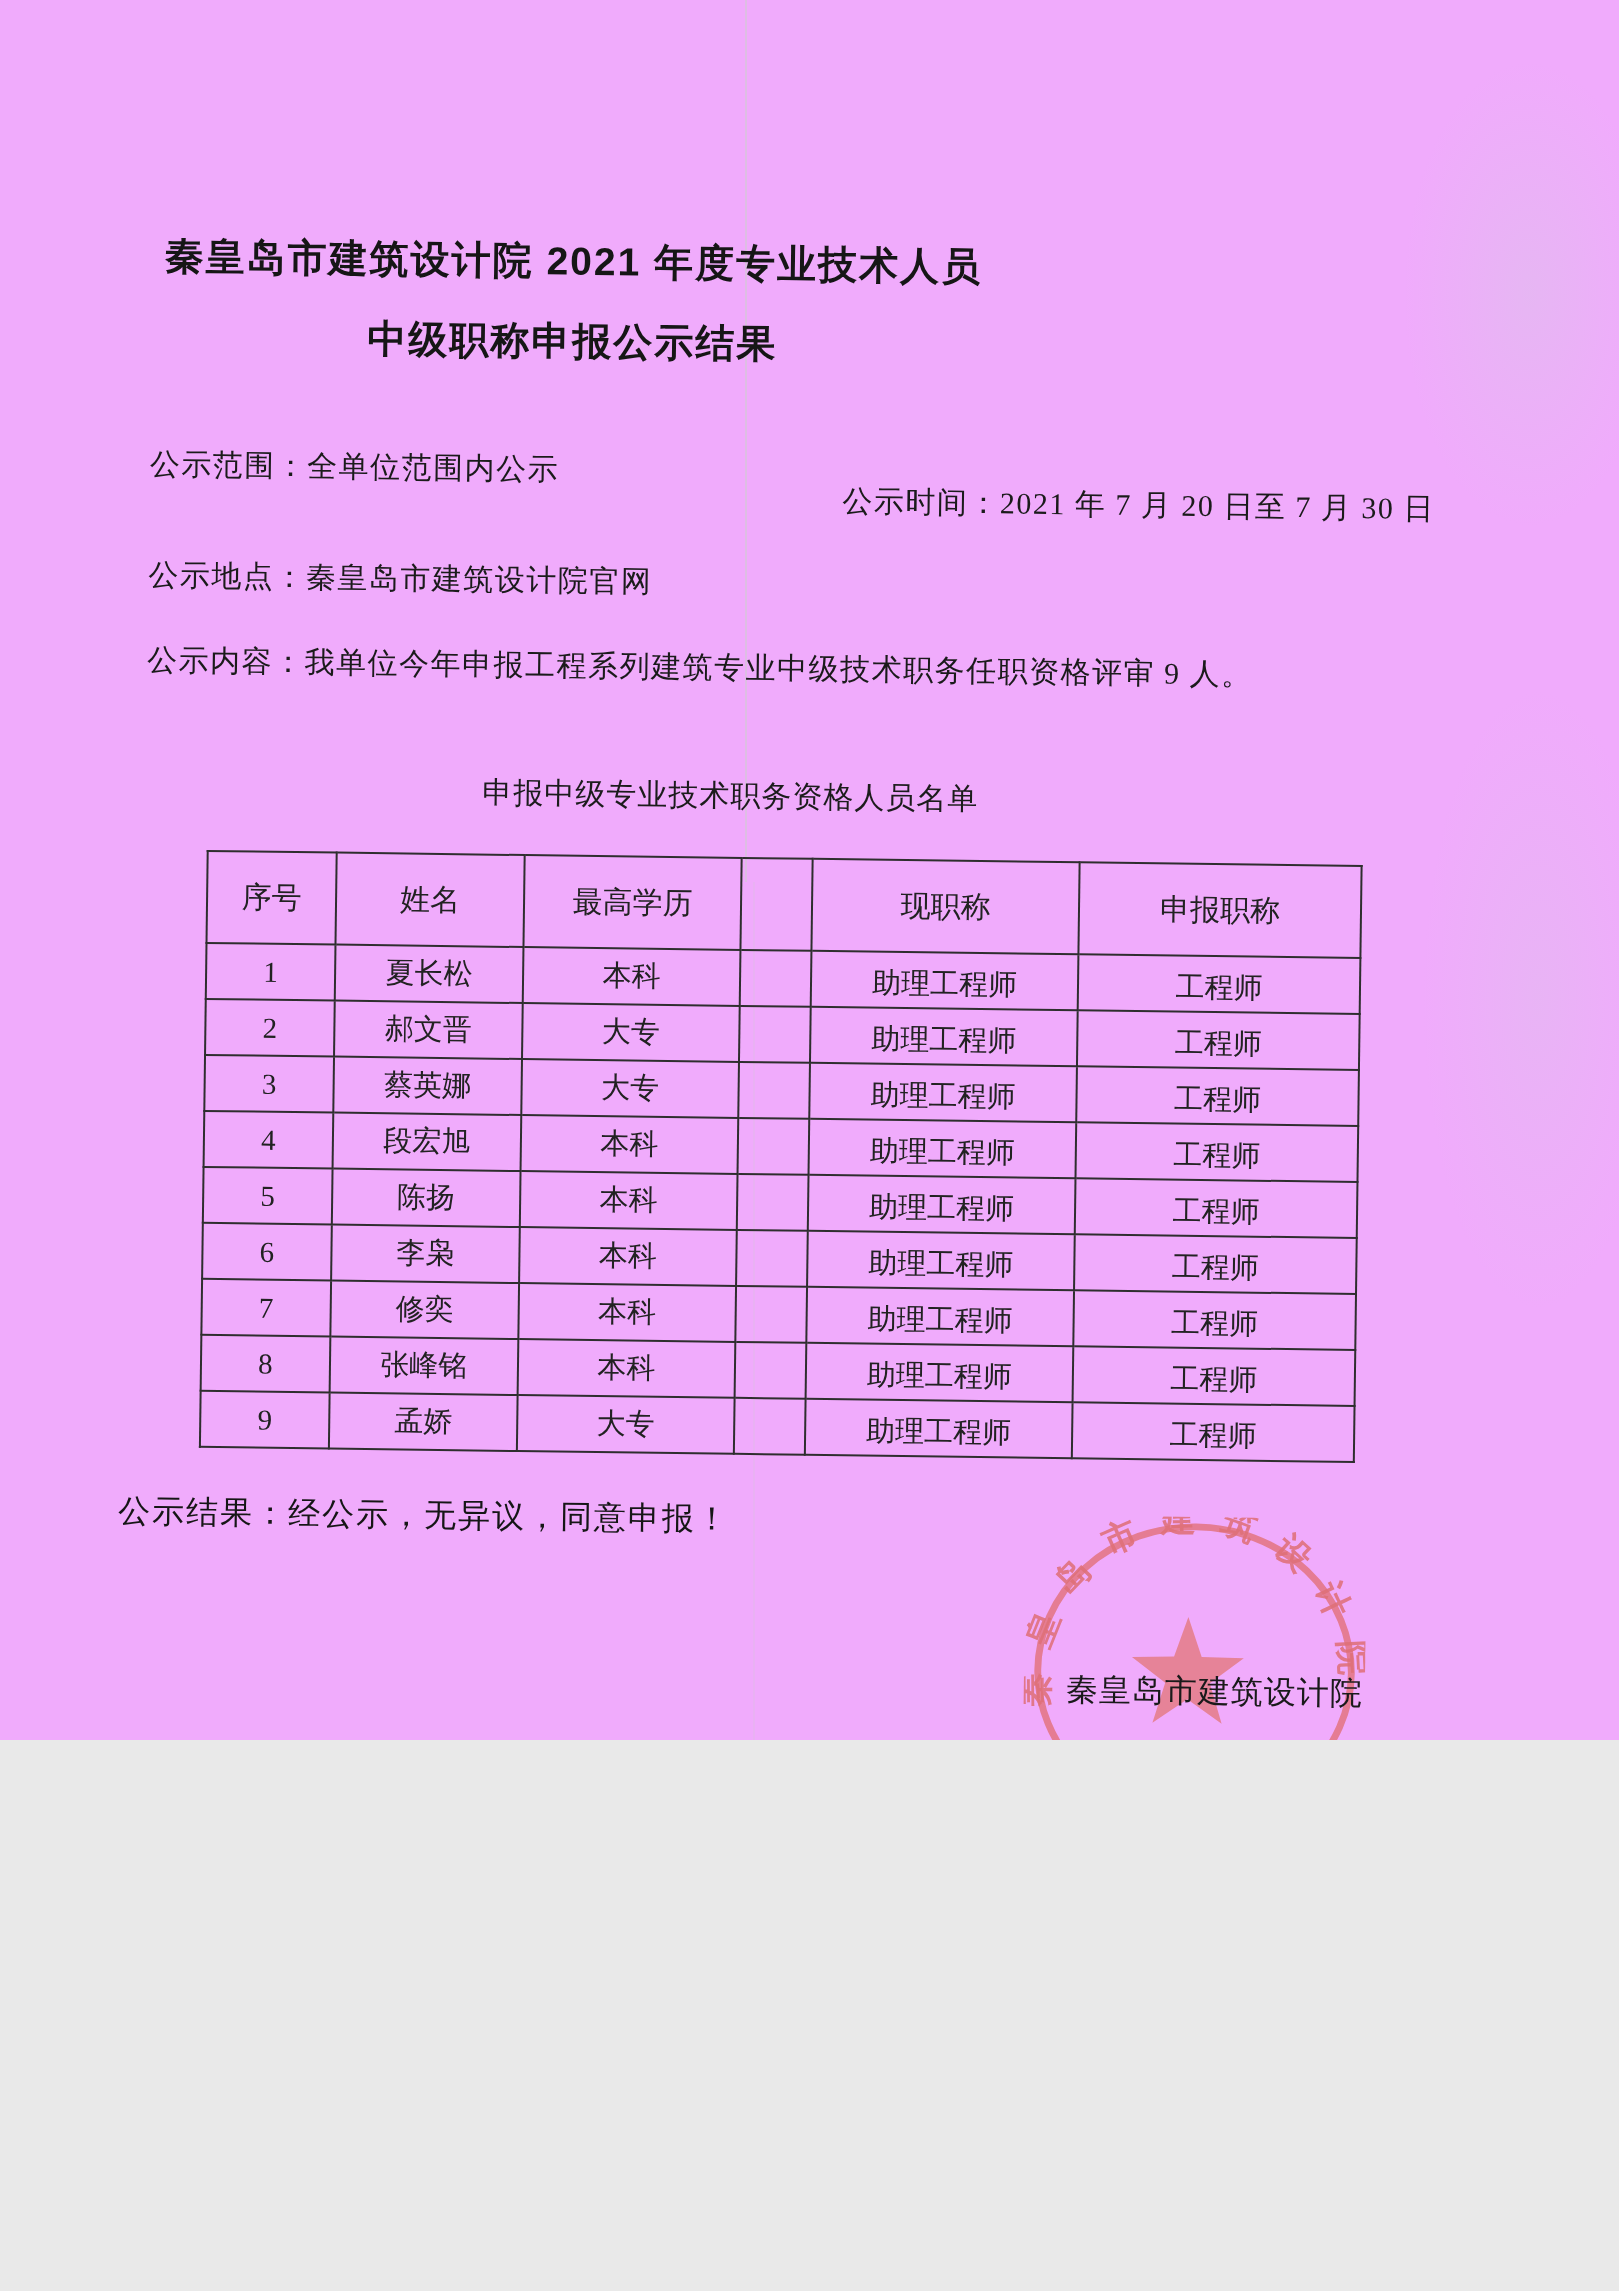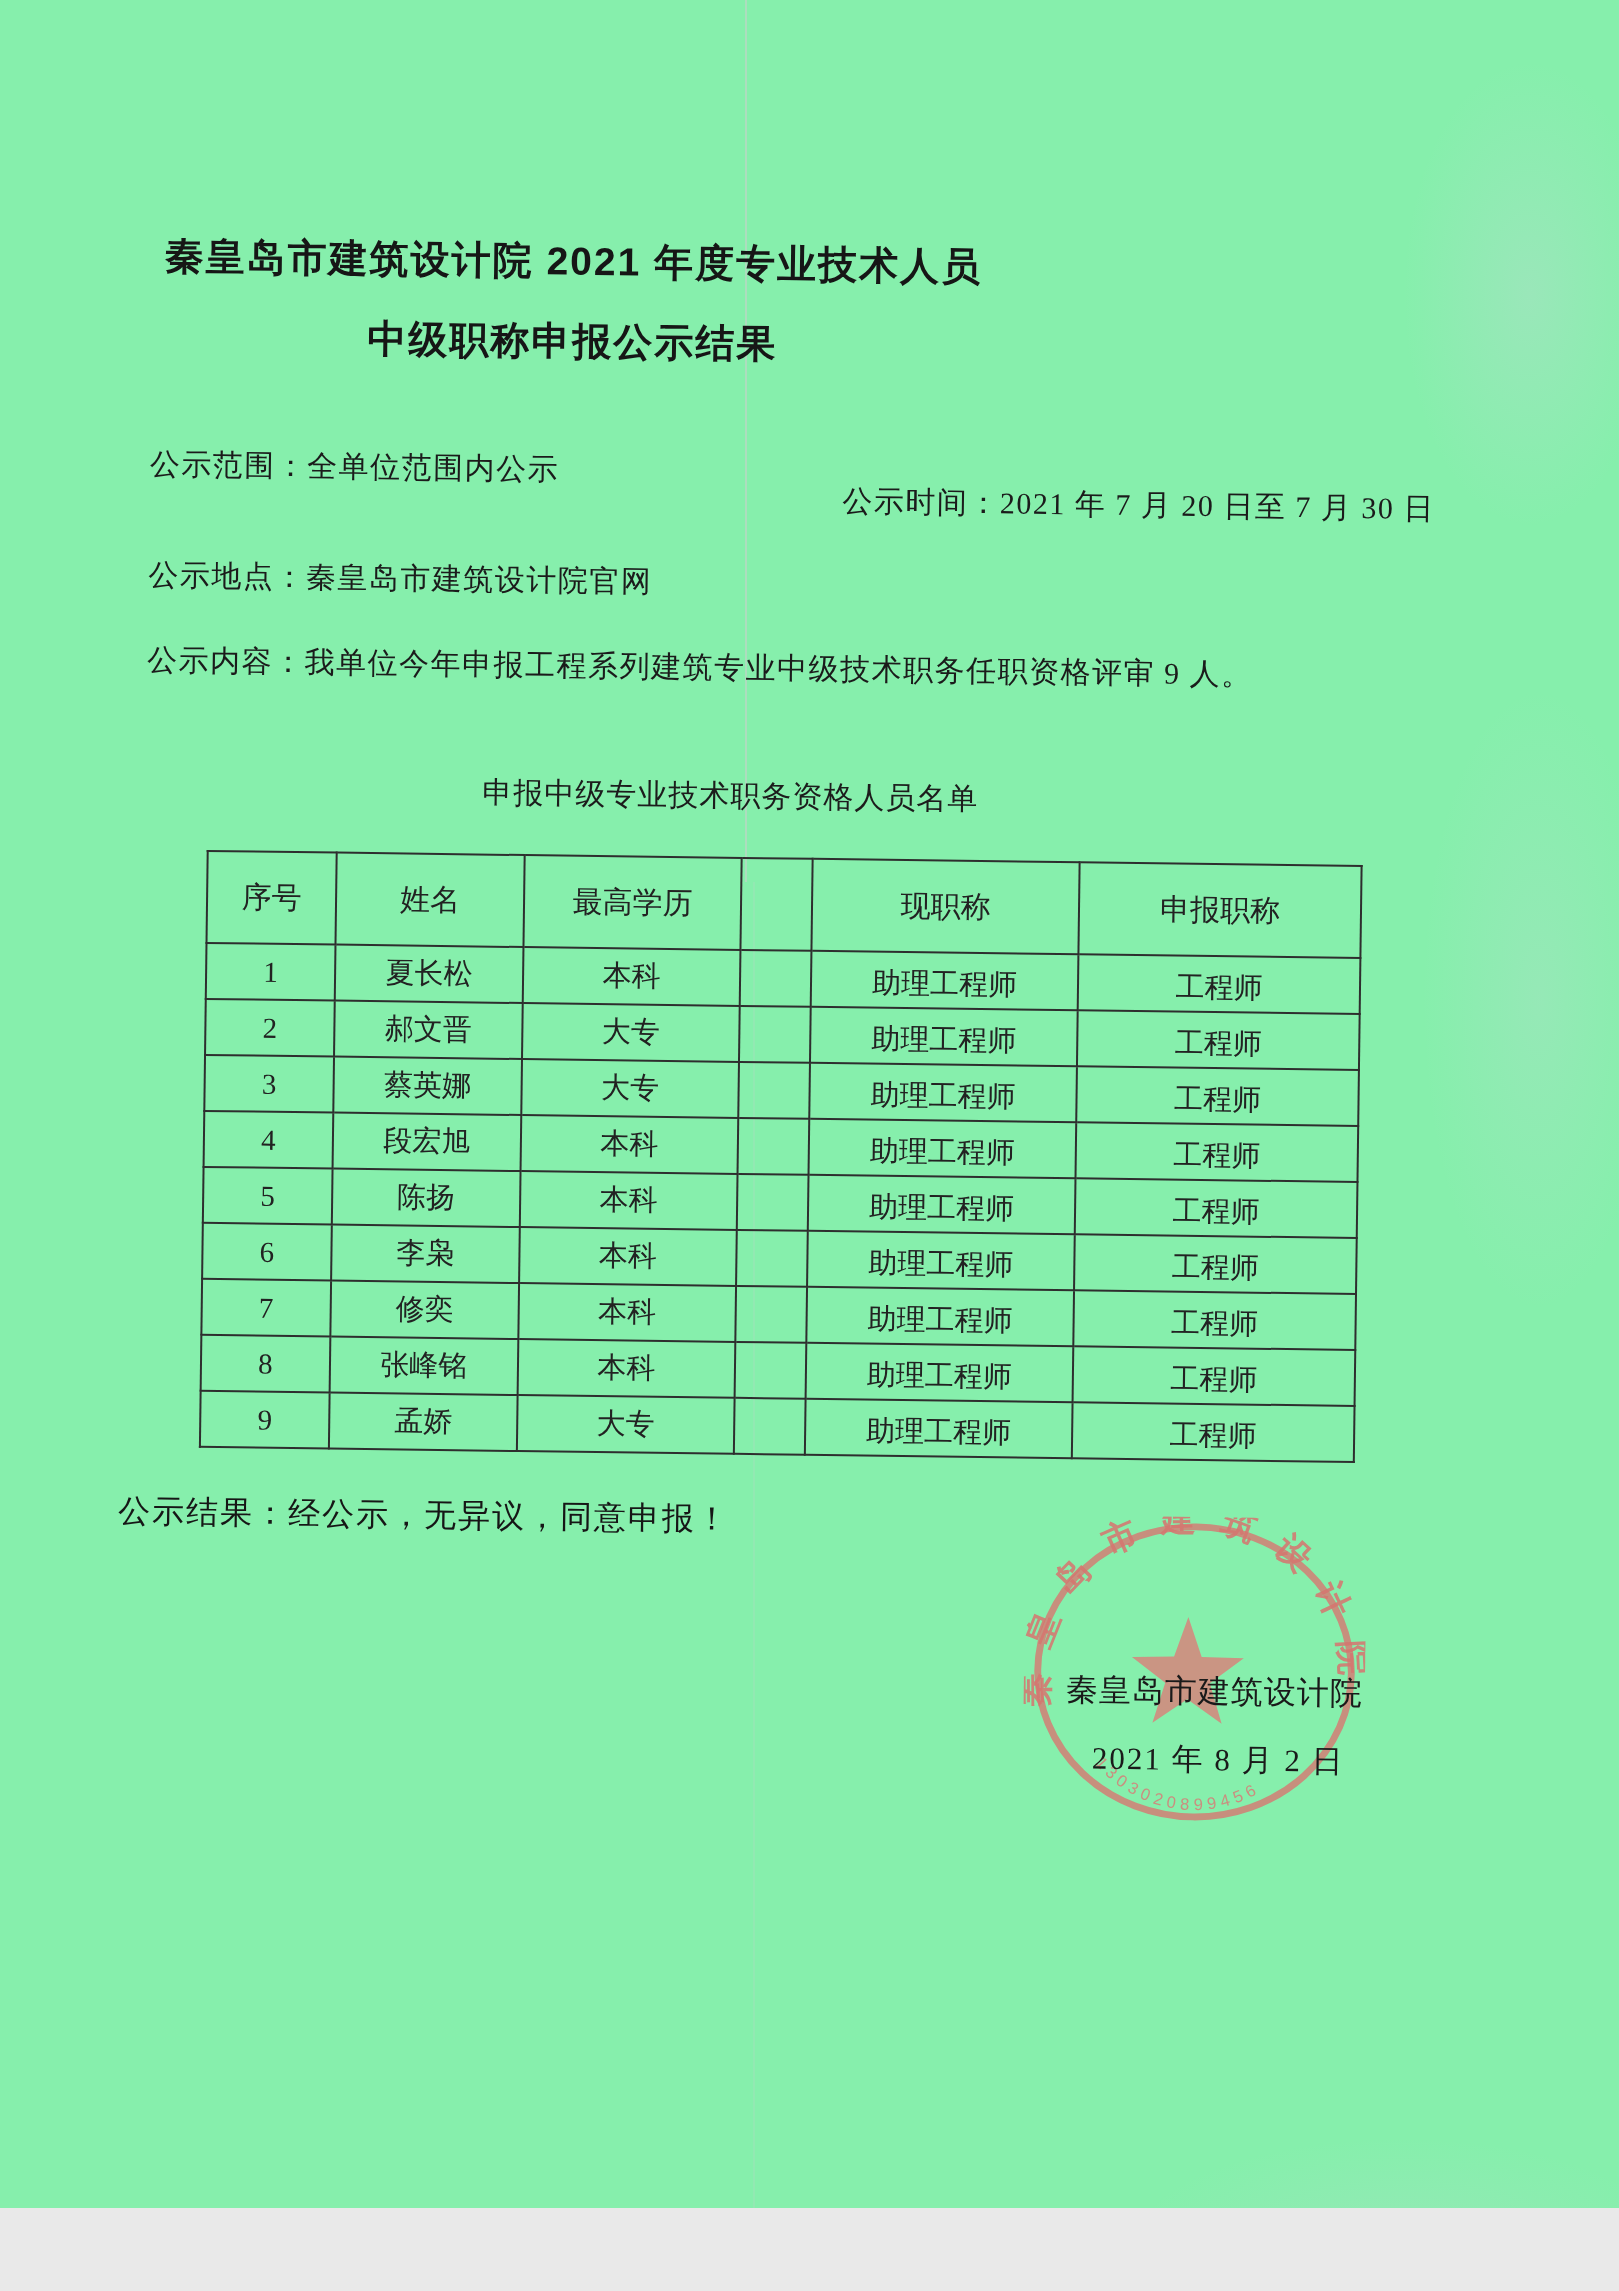--- a/index.html
+++ b/index.html
@@ -1,17 +1,17 @@
 <!DOCTYPE html>
 <html><head>
 <meta charset="utf-8">
 <style>
   html,body{margin:0;padding:0;background:#e9e9e9;}
   #page{
-    position:relative;width:1619px;height:2208px;background:#86efac;
+    position:relative;width:1619px;height:1740px;background:#f0abfc;
     overflow:hidden;font-family:"Liberation Serif","DejaVu Serif",serif;
     color:#1c1c1c;
   }
   
   .crease{position:absolute;background:#cdcdcd;}
   .smudge{position:absolute;border-radius:50%;pointer-events:none;}
   #doc{position:absolute;inset:0;transform:rotate(0.75deg);transform-origin:294px 294px;}
 
   .abs{position:absolute;white-space:nowrap;}
   .title{

